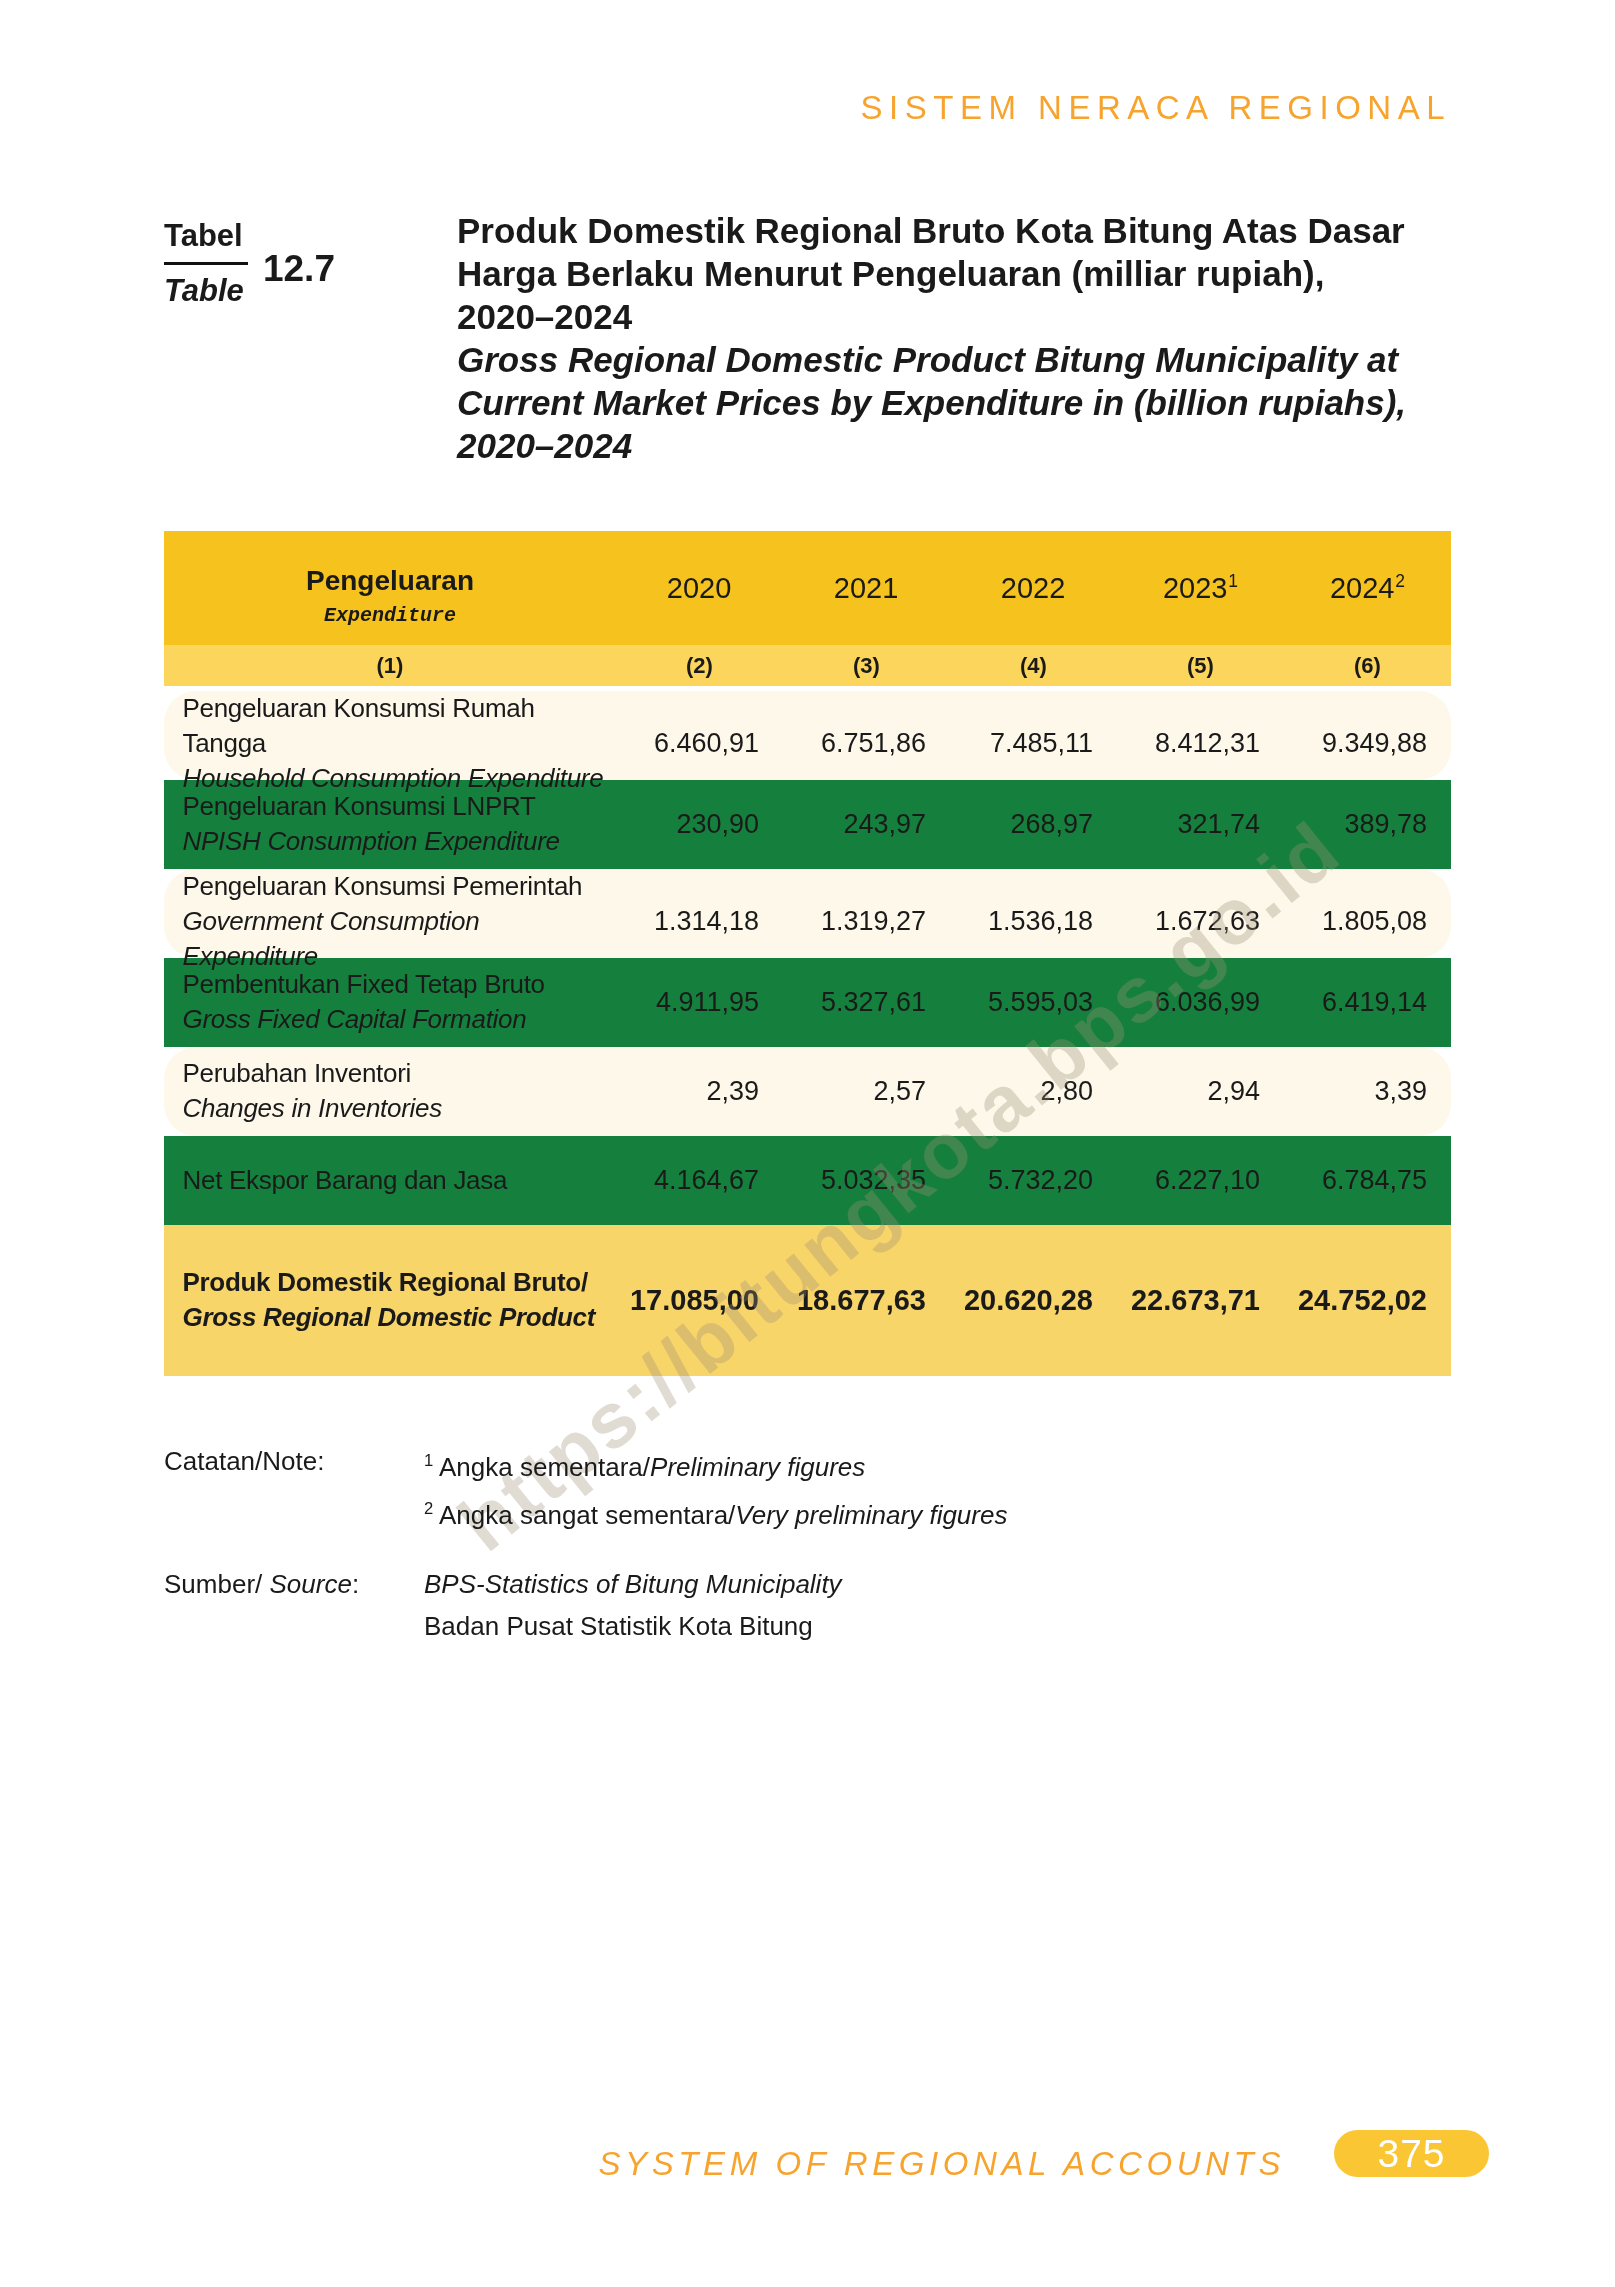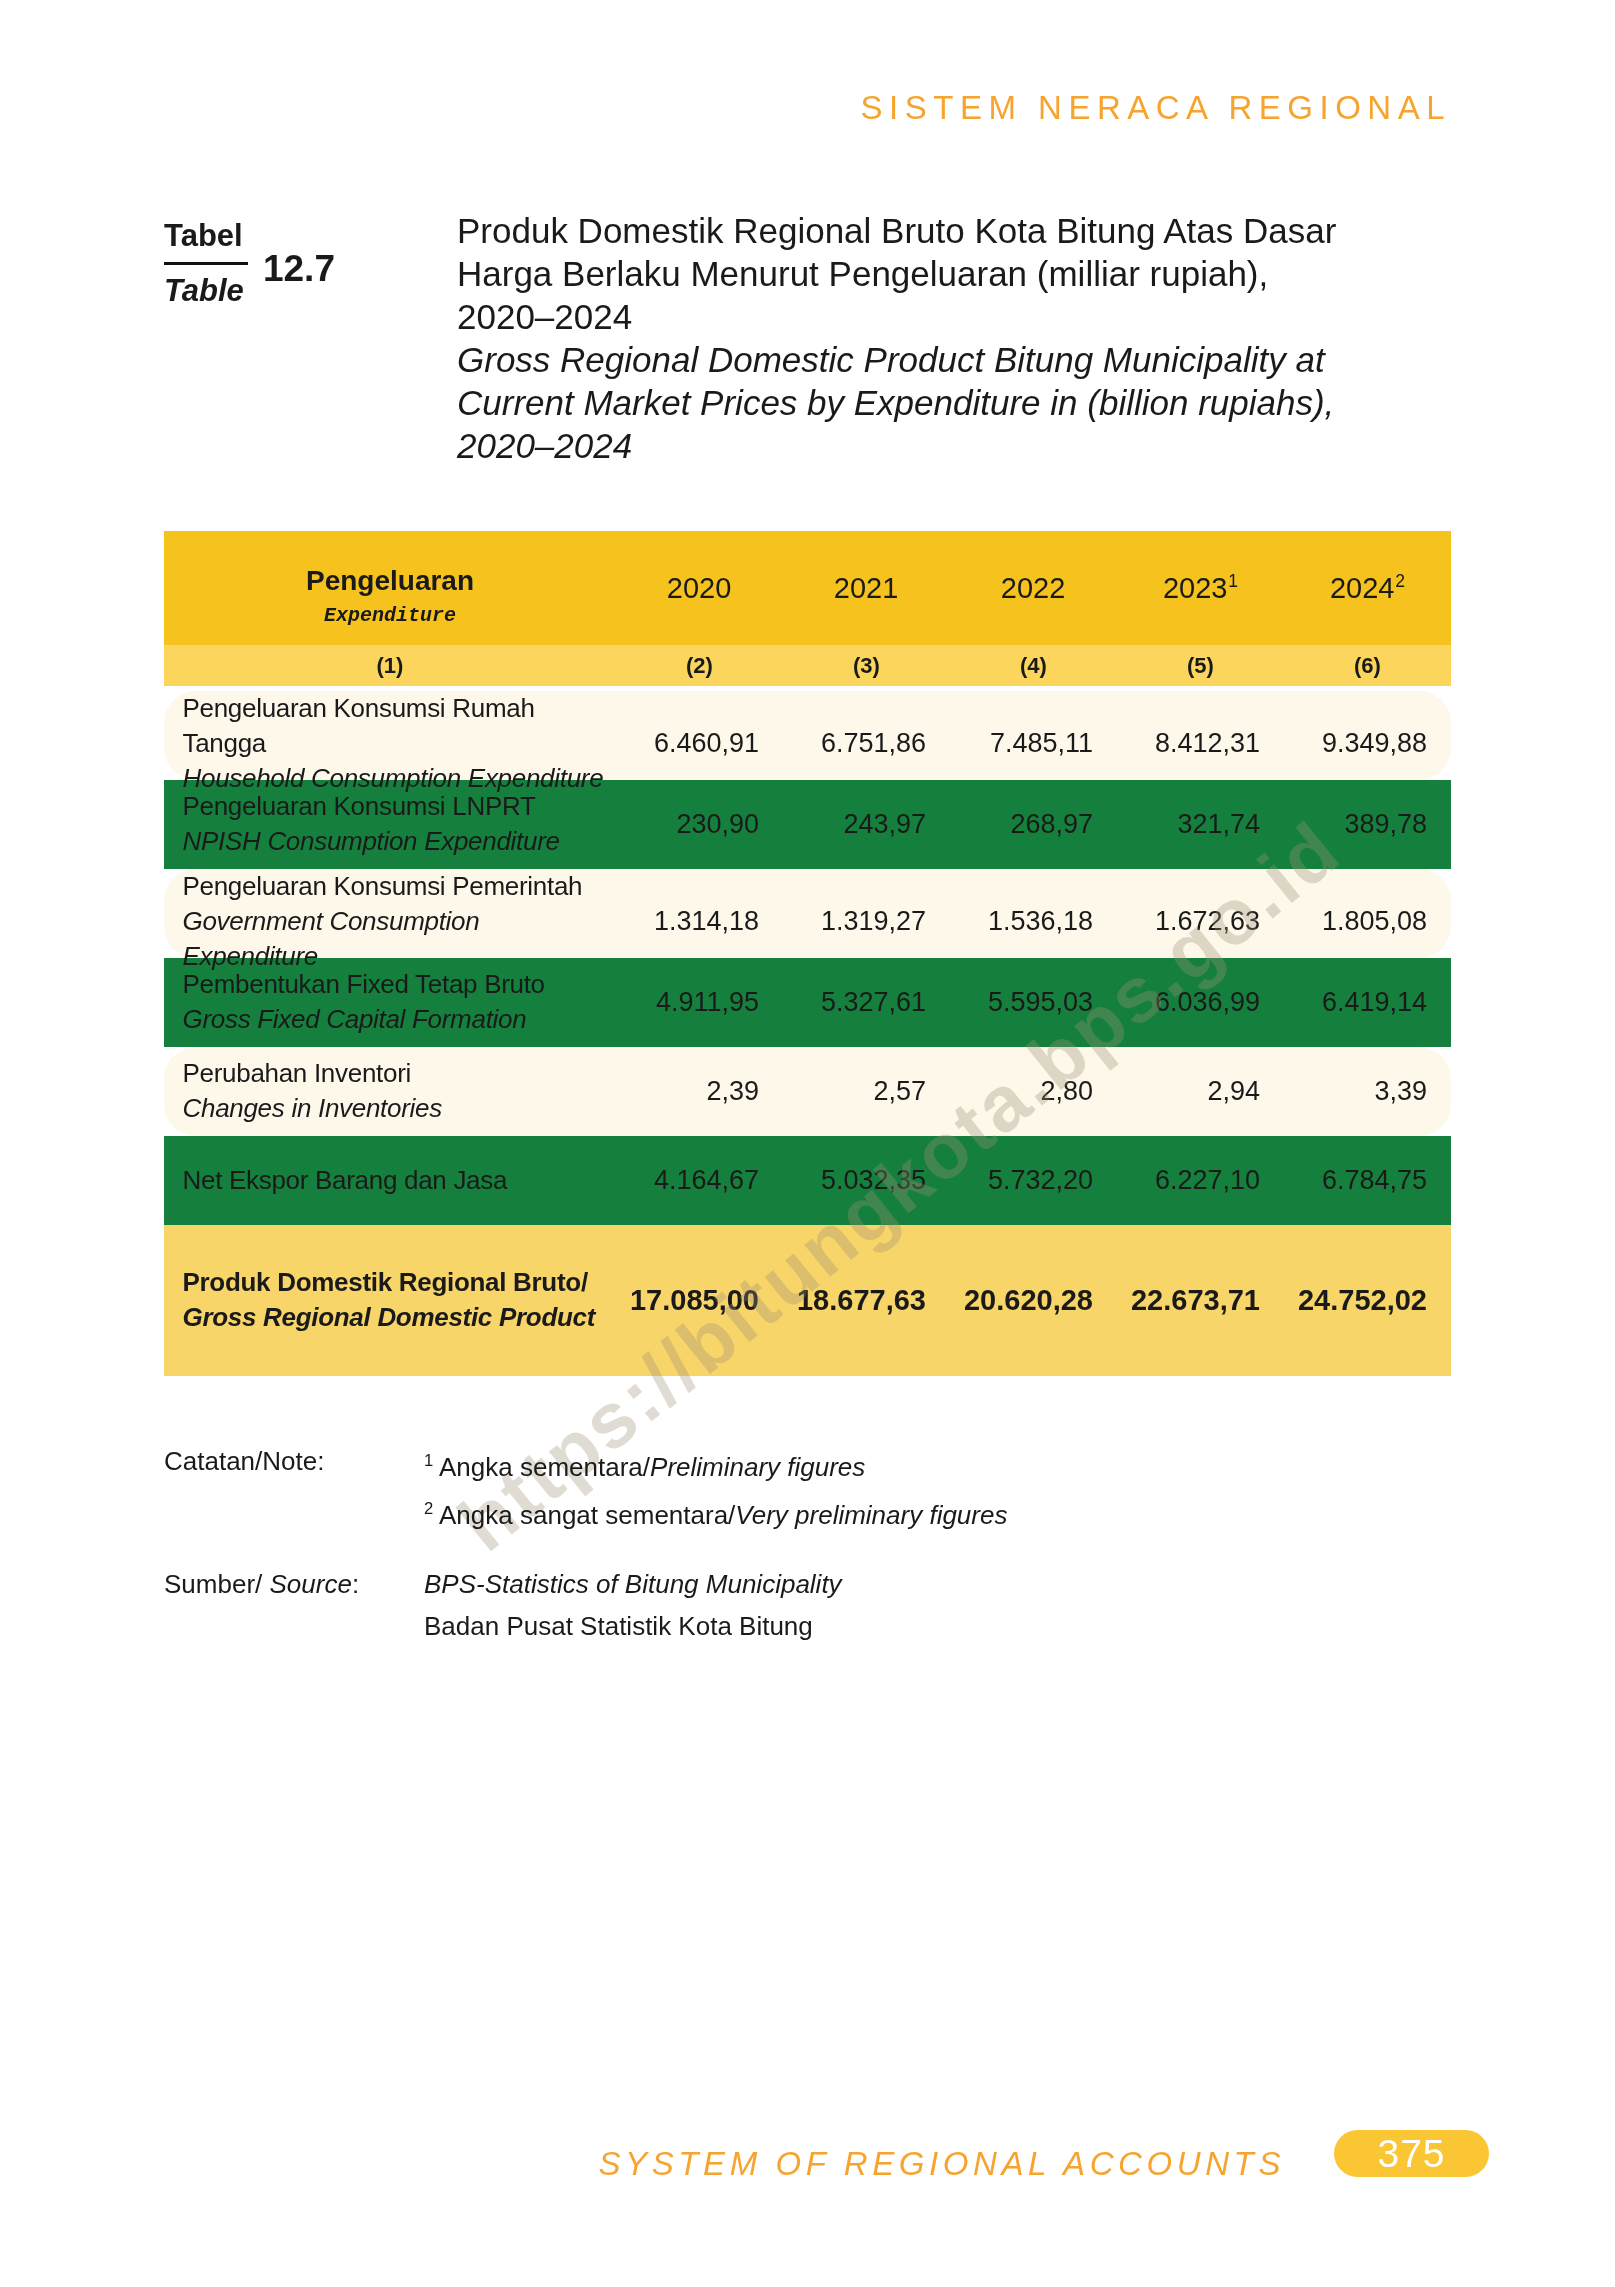--- a/index.html
+++ b/index.html
@@ -17,21 +17,21 @@
   }
 
   
   .title-wrap { position:absolute; left:164px; top:209px; width:1287px; display:flex; }
   .label-col { width:293px; display:flex; align-items:flex-start; }
   .tabel-block { display:inline-block; margin-top:9.2px; }
   .tabel { font-weight:bold; font-size:31px; border-bottom:3.7px solid #111; padding:0 5.5px 8.3px 0; }
   .table-i { font-weight:bold; font-style:italic; font-size:31px; padding-top:7.4px; }
   .tnum { font-weight:bold; font-size:37px; margin:39px 0 0 14.8px; }
   .titles { flex:1; }
-  .t-line { font-weight:normal; font-size:35px; line-height:43px; }
+  .t-line { font-weight:bold; font-size:35px; line-height:43px; }
   .t-en { font-style:italic; }
 
   
   .gtable { position:absolute; left:164px; top:531px; width:1287px; }
   .grid { display:grid; grid-template-columns:452px repeat(5, 1fr); }
   .thead { background:#F6C21E; height:114px; }
   .th-label { display:flex; flex-direction:column; justify-content:center; align-items:center; }
   .th-label .id { font-weight:bold; font-size:28px; line-height:35px;margin-top:20px; }
   .th-label .en { font-weight:bold; font-style:italic; font-size:20px; line-height:35px;font-family:Liberation Mono, monospace; }
   .th-year { display:flex; justify-content:center; align-items:center; font-weight:normal; font-size:29px; }

